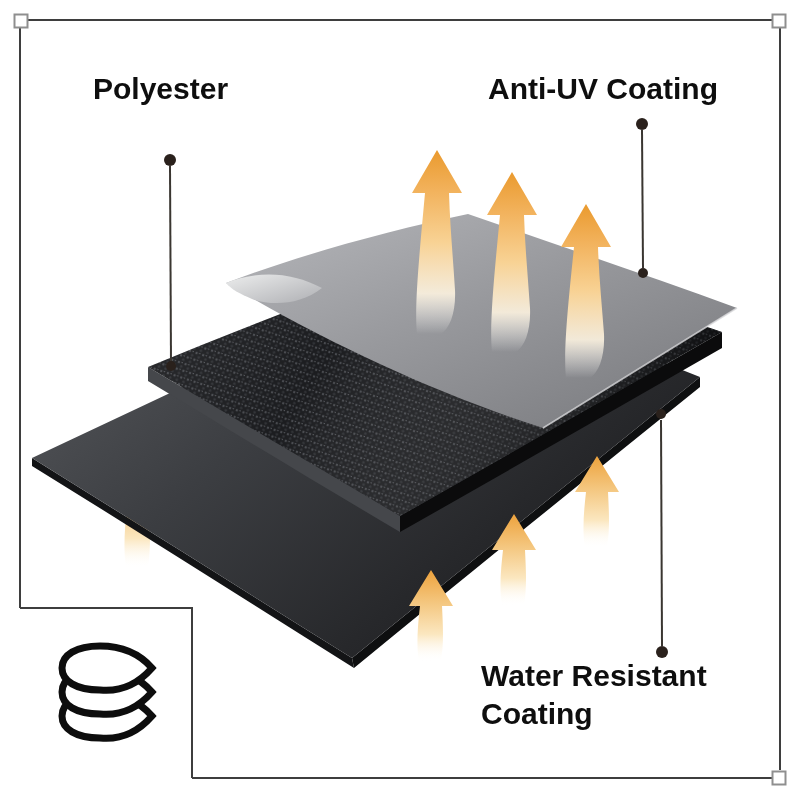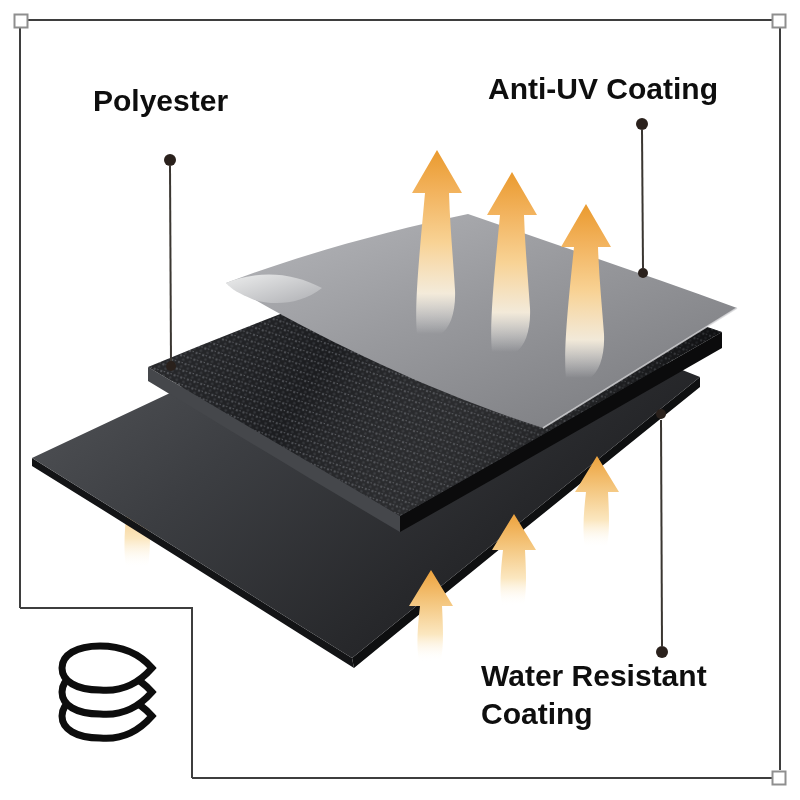--- a/index.html
+++ b/index.html
@@ -7,21 +7,21 @@
     position:relative;width:800px;height:800px;margin:0 auto;
     background:#ffffff;overflow:hidden;
     font-family:"Liberation Sans", sans-serif;
   }
   .canvas svg.scene{position:absolute;left:0;top:0;}
   .label{
     position:absolute;color:#0e0e0e;font-weight:bold;font-size:30px;
     line-height:38px;letter-spacing:0px;white-space:nowrap;
   }
   .label span{display:block;}
-  #label-polyester{left:93px;top:82px;}
+  #label-polyester{left:93px;top:70px;}
   #label-antiuv{left:488px;top:70px;}
   #label-water{left:481px;top:657px;}
 </style>
 </head>
 <body>
 
 <div class="canvas">
 
   <svg class="scene" width="800" height="800" viewBox="0 0 800 800">
     <defs>

